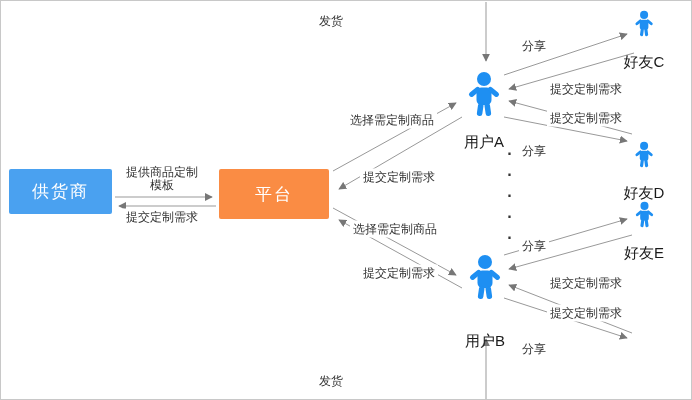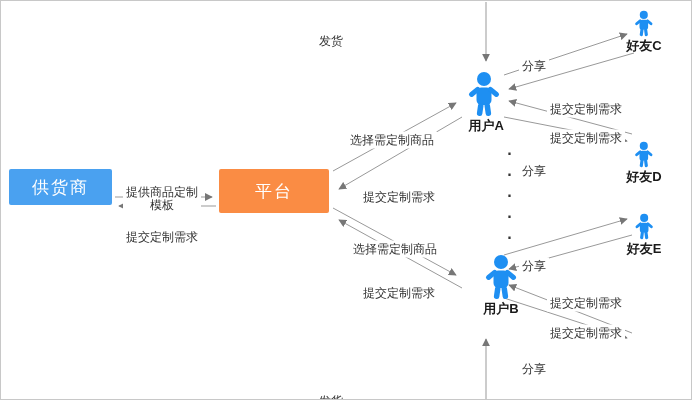--- a/index.html
+++ b/index.html
@@ -18,59 +18,58 @@
 
   .lbl {
     position: absolute;
     transform: translate(-50%, -50%);
     font-size: 12px;
     color: var(--text-color, #333);
     background: #fff;
     padding: 0 3px;
     white-space: nowrap;
     z-index: 3;
-    margin-top: 20px;
   }
   .lbl.multiline { white-space: pre-line; text-align: center; line-height: 13px; }
 
   .node-box {
     position: absolute;
     display: flex;
     align-items: center;
     justify-content: center;
     color: #fff;
     font-size: 17px;
     letter-spacing: 2px;
     border-radius: 2px;
     z-index: 2;
   }
-  .box-supplier { left: 8px;   top: 168px; width: 103px; height: 36px; background: var(--supplier-color, #4aa1f0); }
-  .box-platform { left: 218px; top: 168px; width: 110px; height: 44px; background: var(--platform-color, #fa8c44); }
+  .box-supplier { left: 8px;   top: 168px; width: 103px; height: 45px; background: var(--supplier-color, #4aa1f0); }
+  .box-platform { left: 218px; top: 168px; width: 110px; height: 50px; background: var(--platform-color, #fa8c44); }
 
   .person {
     position: absolute;
     transform: translateX(-50%);
     display: flex;
     flex-direction: column;
     align-items: center;
     z-index: 2;
   }
   .person svg { display: block; fill: var(--person-color, #1e8ff2); }
   .person .name {
-    margin-top: 0;
-    font-size: 13px;
-    font-weight: bold;
+    margin-top: 16px;
+    font-size: 15px;
+    font-weight: normal;
     color: #1a1a1a;
     white-space: nowrap;
   }
   .p-user-a  { left: 483px; top: 70px; align-items: flex-end;  }
-  .p-user-b  { left: 500px; top: 253px; }
+  .p-user-b  { left: 484px; top: 253px; gap: 16px; }
   .p-friend-c { left: 643px; top: 9px;   }
   .p-friend-d { left: 643px; top: 140px; }
-  .p-friend-e { left: 643px; top: 212px; }
+  .p-friend-e { left: 643px; top: 200px; }
   .p-friend-f { left: 643px; top: 330px; }
 
   .dots {
     position: absolute;
     left: 509px;
     top: 142px;
     transform: translateX(-50%);
     white-space: pre-line;
     font-size: 16px;
     font-weight: bold;

